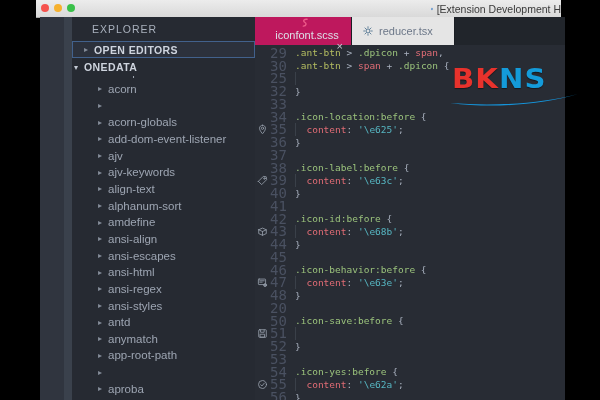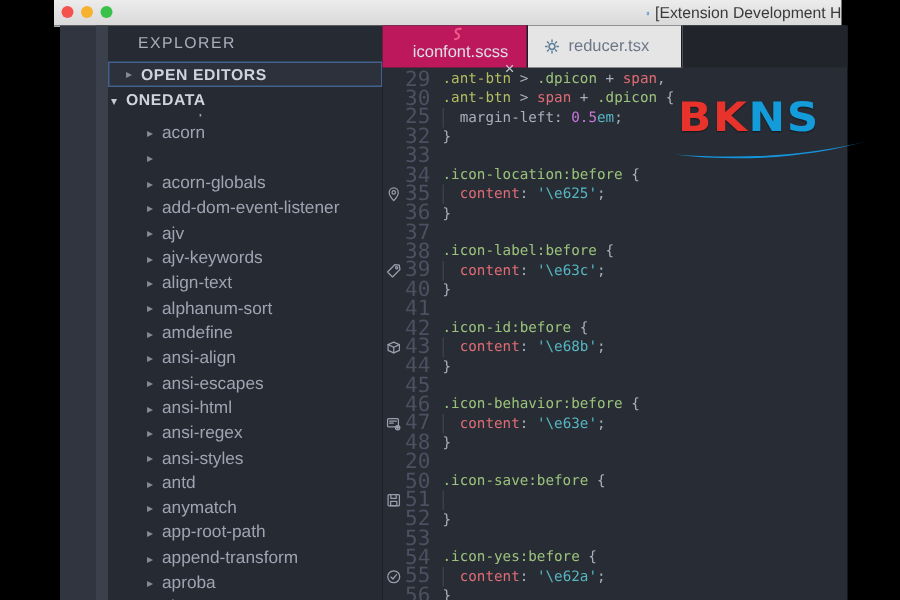--- a/index.html
+++ b/index.html
@@ -202,21 +202,20 @@
           <div class="tree-row">
             <span class="caret">▸</span>
             <span>anymatch</span>
           </div>
           <div class="tree-row">
             <span class="caret">▸</span>
             <span>app-root-path</span>
           </div>
           <div class="tree-row">
             <span class="caret">▸</span>
-            <span>append-transform</span>
           </div>
           <div class="tree-row">
             <span class="caret">▸</span>
             <span>aproba</span>
           </div>
           <div class="tree-row">
             <span>archy</span>
           </div>
         </div>
     </div>
@@ -246,21 +245,20 @@
           <span class="ltext"><span class="t-cls1">.ant-btn</span><span class="t-pun"> &gt; </span><span class="t-cls2">.dpicon</span><span class="t-pun"> + </span><span class="t-tag">span</span><span class="t-pun">,</span></span>
         </div>
         <div class="line">
           <span class="gslot"></span>
           <span class="lnum">30</span>
           <span class="ltext"><span class="t-cls1">.ant-btn</span><span class="t-pun"> &gt; </span><span class="t-tag">span</span><span class="t-pun"> + </span><span class="t-cls2">.dpicon</span><span class="t-pun"> {</span></span>
         </div>
         <div class="line indent">
           <span class="gslot"></span>
           <span class="lnum">25</span>
-          <span class="ltext"><span class="t-plain">  margin-left</span><span class="t-pun">: </span><span class="t-num">0.5</span><span class="t-unit">em</span><span class="t-pun">;</span></span>
         </div>
         <div class="line">
           <span class="gslot"></span>
           <span class="lnum">32</span>
           <span class="ltext"><span class="t-pun">}</span></span>
         </div>
         <div class="line">
           <span class="gslot"></span>
           <span class="lnum">33</span>
           <span class="ltext"></span>

